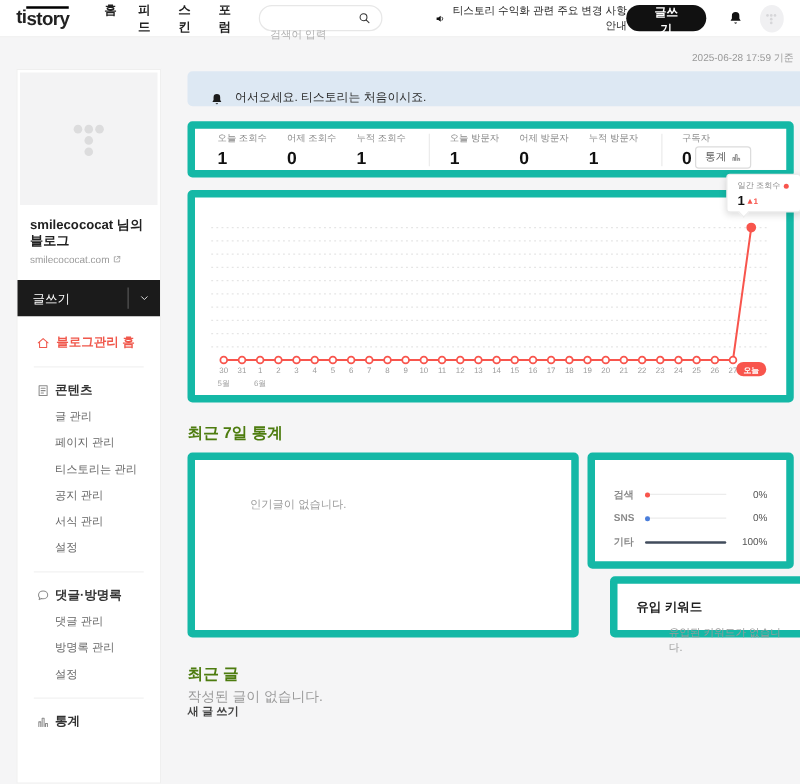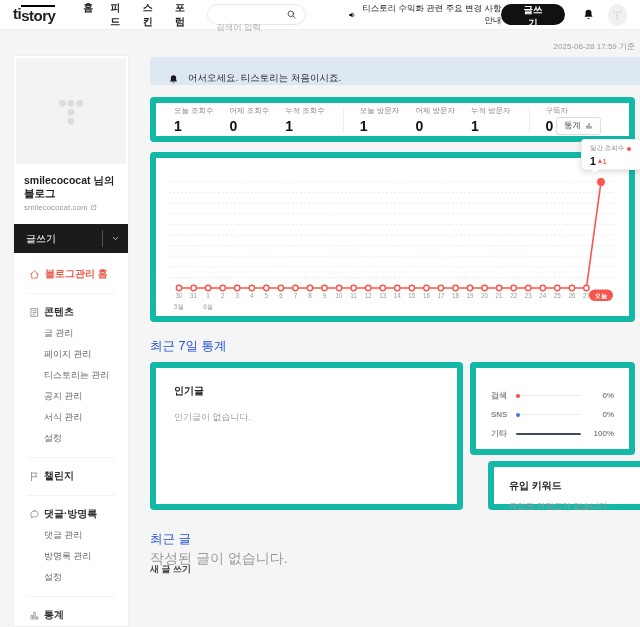--- a/index.html
+++ b/index.html
@@ -69,35 +69,35 @@
 
   .tooltip { position:absolute; left:581px; top:139px; height:31px; background:#fff; border:1px solid #ececec; border-radius:3px; box-shadow:0 2px 6px rgba(0,0,0,0.14); display:flex; z-index:6; }
   .tt-col { padding:4px 9px 4px 8px; white-space:nowrap; }
   .tt-label { font-size:6.5px; color:#8a8a8a; display:flex; align-items:center; gap:3px; }
   .tt-dot { width:4px; height:4px; border-radius:50%; background:#f8554d; display:inline-block; }
   .tt-val { font-size:10.5px; font-weight:bold; color:#111; margin-top:2px; display:flex; align-items:center; gap:2px; }
   .tt-delta { font-size:6.5px; color:#f8554d; font-weight:bold; display:flex; align-items:center; }
   .tt-up { width:0; height:0; border-left:2.5px solid transparent; border-right:2.5px solid transparent; border-bottom:4px solid #f8554d; margin-right:1px; display:inline-block; }
   .tt-caret { position:absolute; left:10px; bottom:-3.5px; width:6px; height:6px; background:#fff; border-right:1px solid #ececec; border-bottom:1px solid #ececec; transform:rotate(45deg); }
 
-  .sec-title { position:absolute; left:150px; font-size:12.5px; font-weight:normal; color:#1d4ed8; }
+  .sec-title { position:absolute; left:150px; font-size:12.5px; font-weight:bold; color:#4d7c0f; }
   .popular-card { left:150px; top:362px; width:313px; height:148px; padding:16px 18px; }
   .mini-title { font-size:10px; font-weight:bold; color:#222; }
-  .empty-text { font-size:9px; color:#9a9a9a; margin-top:13px; }
+  .empty-text { font-size:9px; color:#9a9a9a; margin-top:13px;margin-left:26px; }
   .channel-card { left:470px; top:362px; width:165px; height:93px; padding:13px 15px; }
   .ch-row { display:flex; align-items:center; margin-top:9px; }
   .ch-label { width:25px; font-size:8px; color:#8a8a8a;font-weight:bold; }
   .ch-track { flex:1; position:relative; height:9px; margin-right:7px; }
   .ch-base { position:absolute; left:2px; right:0; top:4px; height:1px; background:#ececec; }
   .ch-dot { position:absolute; left:0; top:3px; width:3.5px; height:3.5px; border-radius:50%; }
   .ch-bar { position:absolute; left:0; right:0; top:3.5px; height:2.2px; border-radius:1px; }
   .ch-pct { width:26px; text-align:right; font-size:8px; color:#555; }
   .keyword-card { left:488px; top:461px; width:165px; height:49px; padding:12px 15px; }
   .keyword-card .empty-text { margin-top:8px; font-size:8.5px; }
-  .recent-empty { position:absolute; left:150px; top:550px; font-size:14px; color:#9a9a9a; }
+  .recent-empty { position:absolute; left:150px; top:550px; font-size:11px; color:#9a9a9a; }
   .new-post-link { position:absolute; left:150px; top:563px; font-size:9px; font-weight:bold; color:#444; cursor:pointer; }
 
   svg text { font-family:"Liberation Sans","DejaVu Sans",sans-serif; }
 </style>
 </head>
 <body>
 
 <div class="navbar">
   <div class="logo">
     <span>ti</span>
@@ -200,29 +200,20 @@
           <span>티스토리는 관리</span>
         </div>
         <div class="side-item">
           <span>공지 관리</span>
         </div>
         <div class="side-item">
           <span>서식 관리</span>
         </div>
         <div class="side-item">
           <span>설정</span>
-        </div>
-      </div>
-      <div class="side-sec">
-        <div class="side-hd">
-          <svg class="icn " viewBox="0 0 24 24">
-            <path d="M5.5 21V3.5"></path>
-            <path d="M5.5 4.5h12l-3 4 3 4h-12"></path>
-          </svg>
-          <span>챌린지</span>
         </div>
       </div>
       <div class="side-sec">
         <div class="side-hd">
           <svg class="icn " viewBox="0 0 24 24">
             <path d="M12 4c4.4 0 8 3 8 6.8s-3.6 6.8-8 6.8c-1 0-2-.2-2.9-.5L5 19l1.1-3.1A6.5 6.5 0 0 1 4 10.8C4 7 7.6 4 12 4z"></path>
           </svg>
           <span>댓글·방명록</span>
         </div>
         <div class="side-item">
@@ -402,21 +393,20 @@
         </span>
       </div>
   </div>
 
   <div class="tt-caret"></div>
 </div>
 
 <h2 class="sec-title" style="top:338px">최근 7일 통계</h2>
 
 <div class="card popular-card">
-  <div class="mini-title">인기글</div>
   <div class="empty-text">인기글이 없습니다.</div>
 </div>
 
 <div class="card channel-card">
   <div id="channel-rows">
       <div class="ch-row">
         <span class="ch-label">검색</span>
         <div class="ch-track">
           <div class="ch-base"></div>
           <div class="ch-dot" style="background: rgb(248, 85, 77);"></div>

